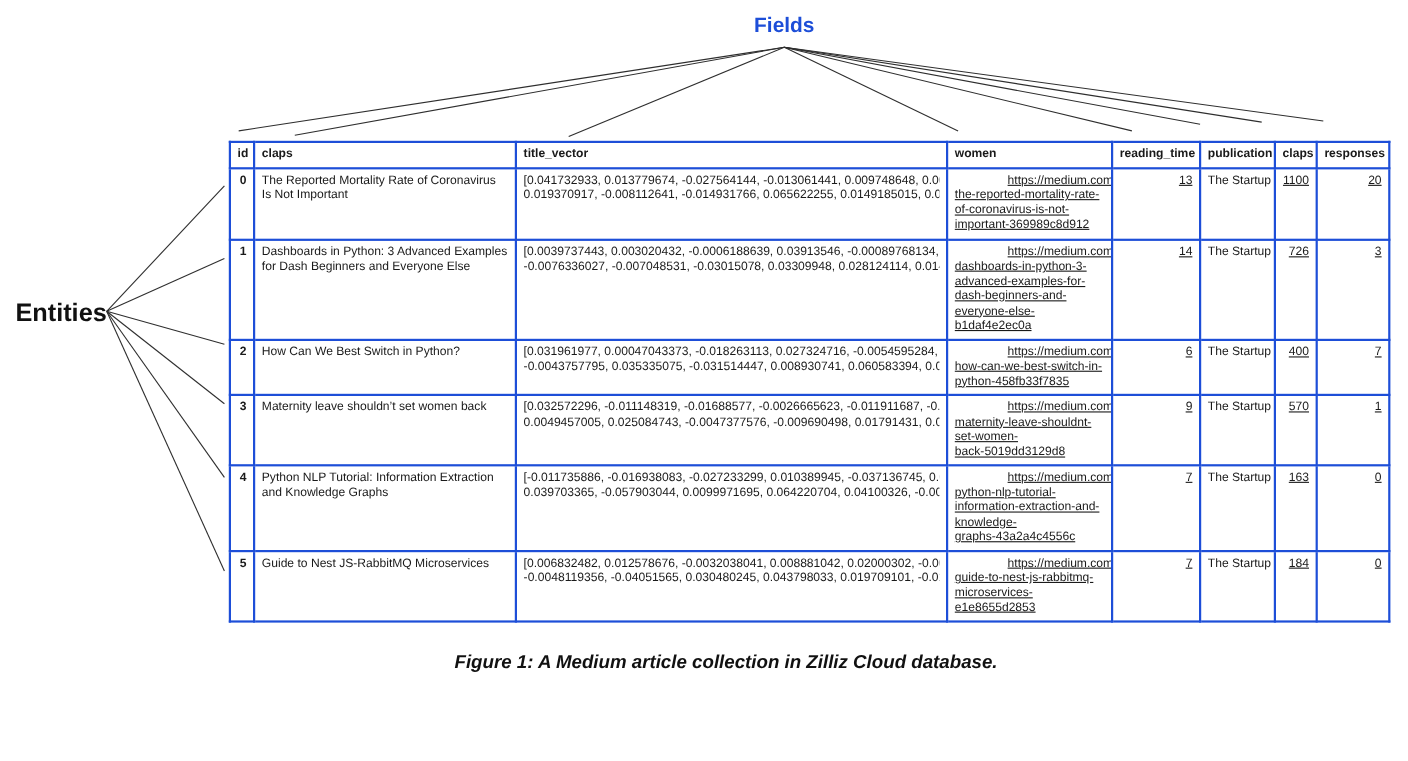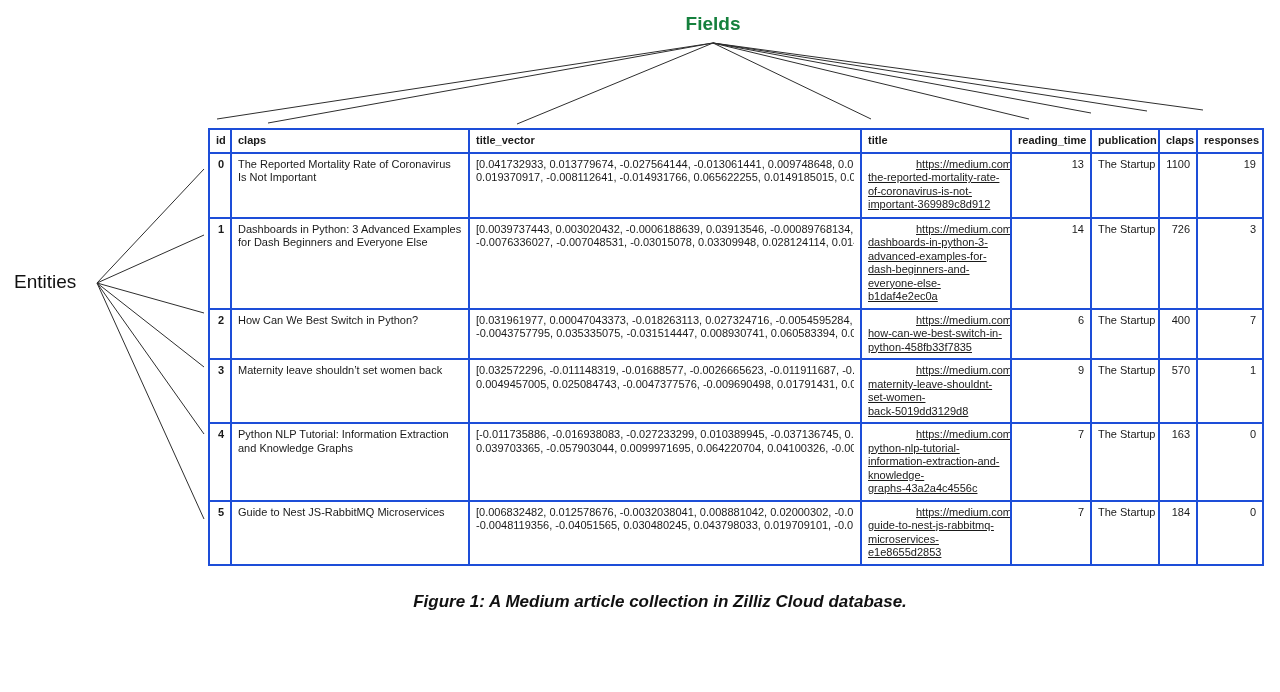--- a/index.html
+++ b/index.html
@@ -14,26 +14,26 @@
   svg.connectors {
     position: absolute; left: 0; top: 0;
     width: 1280px; height: 692px;
     pointer-events: none;
   }
   svg.connectors line { stroke: #2e2e2e; stroke-width: 1; }
 
   .fields-label {
     position: absolute; left: 713px; top: 13px;
     transform: translateX(-50%);
-    font-size: 19px; font-weight: bold; color: #15803d;
+    font-size: 19px; font-weight: bold; color: #1d4ed8;
     white-space: nowrap;
   }
   .entities-label {
     position: absolute; left: 14px; top: 271px;
-    font-size: 19px; font-weight: normal; color: #111;
+    font-size: 23px; font-weight: bold; color: #111;
     white-space: nowrap;
   }
 
   table.collection {
     position: absolute; left: 208px; top: 128px;
     border-collapse: collapse; table-layout: fixed;
     width: 1054px;
     font-size: 11px; line-height: 13.5px;
   }
   table.collection th, table.collection td {
@@ -50,21 +50,21 @@
   col.c-id        { width: 22px; }
   col.c-title     { width: 238px; }
   col.c-vector    { width: 392px; }
   col.c-link      { width: 150px; }
   col.c-reading   { width: 80px; }
   col.c-pub       { width: 68px; }
   col.c-claps     { width: 38px; }
   col.c-resp      { width: 66px; }
 
   td.id-cell  { font-weight: bold; text-align: right; }
-  td.num-cell { text-align: right; }
+  td.num-cell { text-align: right; text-decoration: underline; }
   td.pub-cell { white-space: nowrap; }
   .vec {
     white-space: pre;       
     overflow: hidden;
     width: 100%;
   }
   .lnk {
     white-space: pre-line;
     text-decoration: underline;
     color: #1a1a1a;
@@ -123,21 +123,21 @@
     <col class="c-reading">
       <col class="c-pub">
       <col class="c-claps">
       <col class="c-resp">
   </colgroup>
   <thead>
     <tr>
       <th>id</th>
       <th>claps</th>
       <th>title_vector</th>
-      <th>title</th>
+      <th>women</th>
       <th>reading_time</th>
       <th>publication</th>
       <th>claps</th>
       <th>responses</th>
     </tr>
   </thead>
   <tbody>
     <tr class="r0">
       <td class="id-cell">0</td>
       <td>The Reported Mortality Rate of Coronavirus Is Not Important</td>
@@ -145,21 +145,21 @@
           <div class="vec">[0.041732933, 0.013779674, -0.027564144, -0.013061441, 0.009748648, 0.0019370
 0.019370917, -0.008112641, -0.014931766, 0.065622255, 0.0149185015, 0.0168</div>
         </td>
       <td><span class="lnk">https://medium.com/swlh/
 the-reported-mortality-rate-
 of-coronavirus-is-not-
 important-369989c8d912</span></td>
       <td class="num-cell">13</td>
       <td class="pub-cell">The Startup</td>
       <td class="num-cell">1100</td>
-      <td class="num-cell">19</td>
+      <td class="num-cell">20</td>
     </tr>
     <tr class="r1">
       <td class="id-cell">1</td>
       <td>Dashboards in Python: 3 Advanced Examples for Dash Beginners and Everyone Else</td>
       <td>
           <div class="vec">[0.0039737443, 0.003020432, -0.0006188639, 0.03913546, -0.00089768134, 0.01
 -0.0076336027, -0.007048531, -0.03015078, 0.03309948, 0.028124114, 0.0143</div>
         </td>
       <td><span class="lnk">https://medium.com/swlh/
 dashboards-in-python-3-

